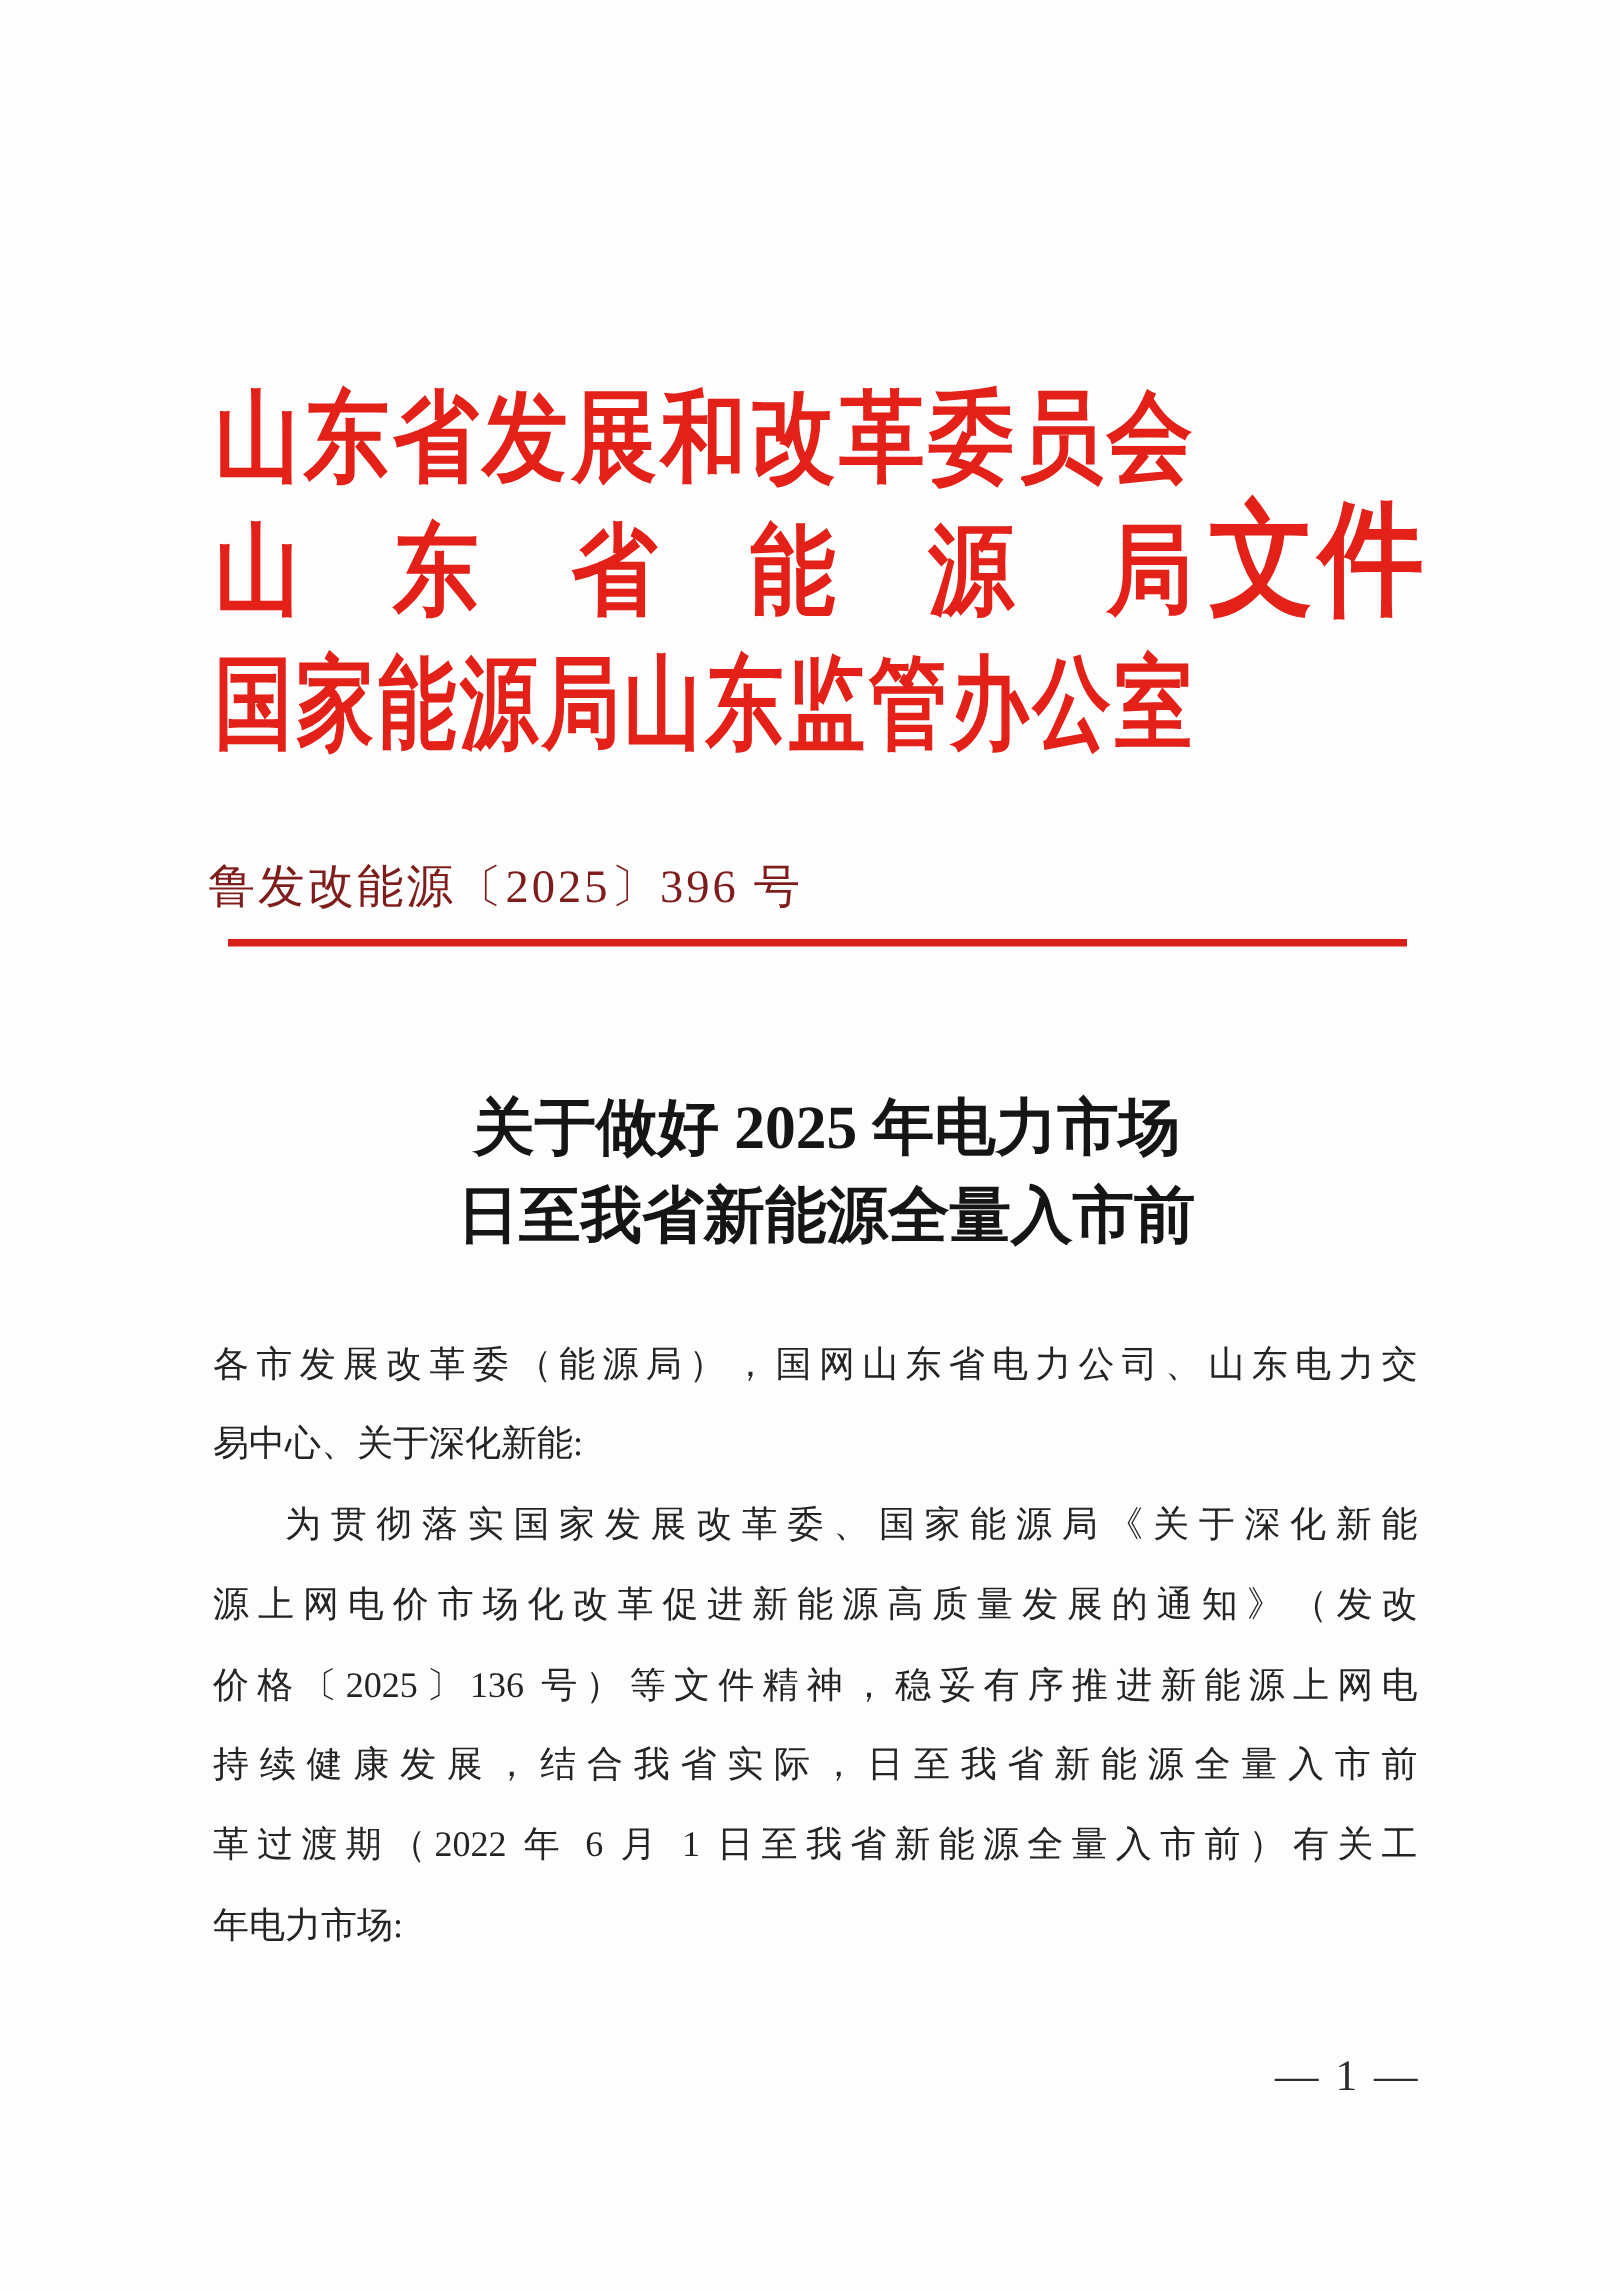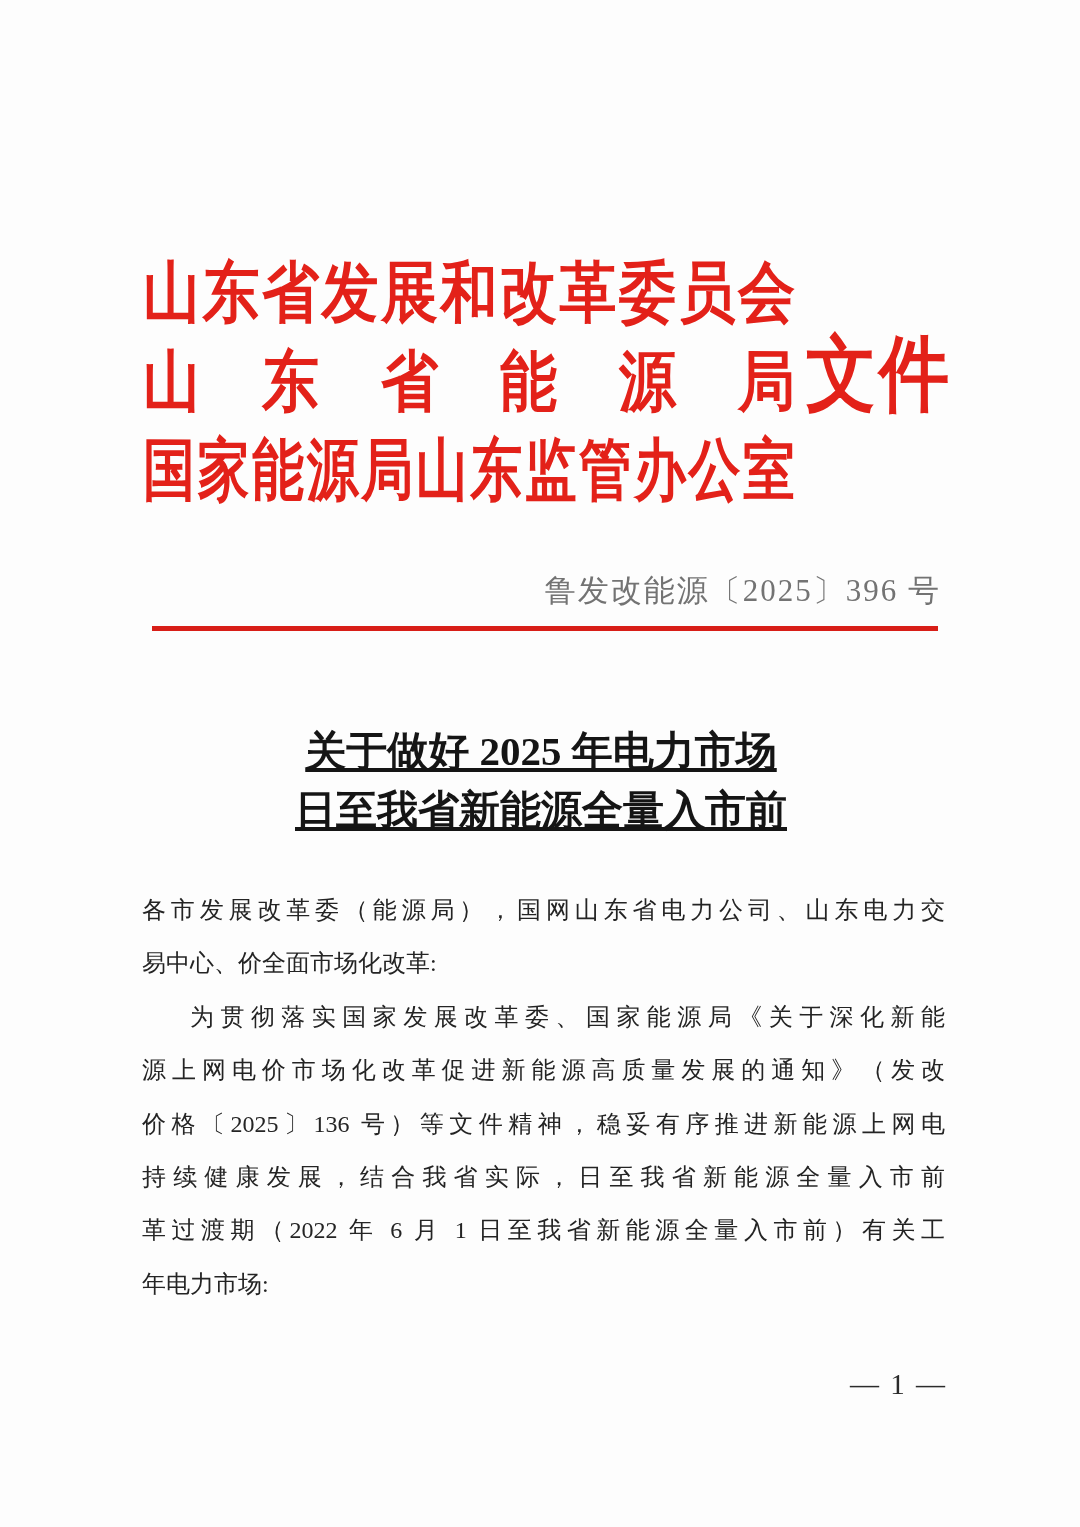--- a/index.html
+++ b/index.html
@@ -36,36 +36,35 @@
     line-height:110px;text-align:center;
     font-size:70px;font-weight:bold;
     color:var(--header-red);
     transform:scaleY(1.18);
     letter-spacing:3px;
     white-space:nowrap;
   }
   
   .doc-number{
     position:absolute;left:139px;top:570px;width:802px;
-    text-align:right;
-    font-size:31px;color:#737373;
+    text-align:left;
+    font-size:31px;color:#7f1d1d;
     letter-spacing:2px;
     white-space:nowrap;
   }
   .red-rule{
     position:absolute;left:152px;top:626px;width:786px;height:5px;
     background:var(--rule-red);
   }
   
   .title{
-    position:absolute;left:140px;top:722px;width:802px;
+    position:absolute;left:150px;top:722px;width:802px;
     text-align:center;
     font-size:41px;font-weight:bold;line-height:59px;
     color:var(--title-black);
-    text-decoration:underline;
   }
   
   .body-text{
     position:absolute;left:142px;top:884px;width:803px;
     font-size:24px;line-height:53.4px;
     color:var(--text-black);
   }
   .bl{
     text-align:justify;
     text-align-last:justify;
@@ -97,21 +96,21 @@
 
   <div class="red-rule"></div>
 
   <div class="title">
     <div>关于做好 2025 年电力市场</div>
     <div>日至我省新能源全量入市前</div>
   </div>
 
   <div class="body-text">
     <div class="bl">各市发展改革委（能源局），国网山东省电力公司、山东电力交</div>
-    <div class="bl bl-last">易中心、价全面市场化改革:</div>
+    <div class="bl bl-last">易中心、关于深化新能:</div>
     <div class="bl bl-indent">为贯彻落实国家发展改革委、国家能源局《关于深化新能</div>
     <div class="bl">源上网电价市场化改革促进新能源高质量发展的通知》（发改</div>
     <div class="bl">价格〔2025〕136 号）等文件精神，稳妥有序推进新能源上网电</div>
     <div class="bl">持续健康发展，结合我省实际，日至我省新能源全量入市前</div>
     <div class="bl">革过渡期（2022 年 6 月 1 日至我省新能源全量入市前）有关工</div>
     <div class="bl bl-last">年电力市场:</div>
   </div>
 
   <div class="page-num">— 1 —</div>
 

